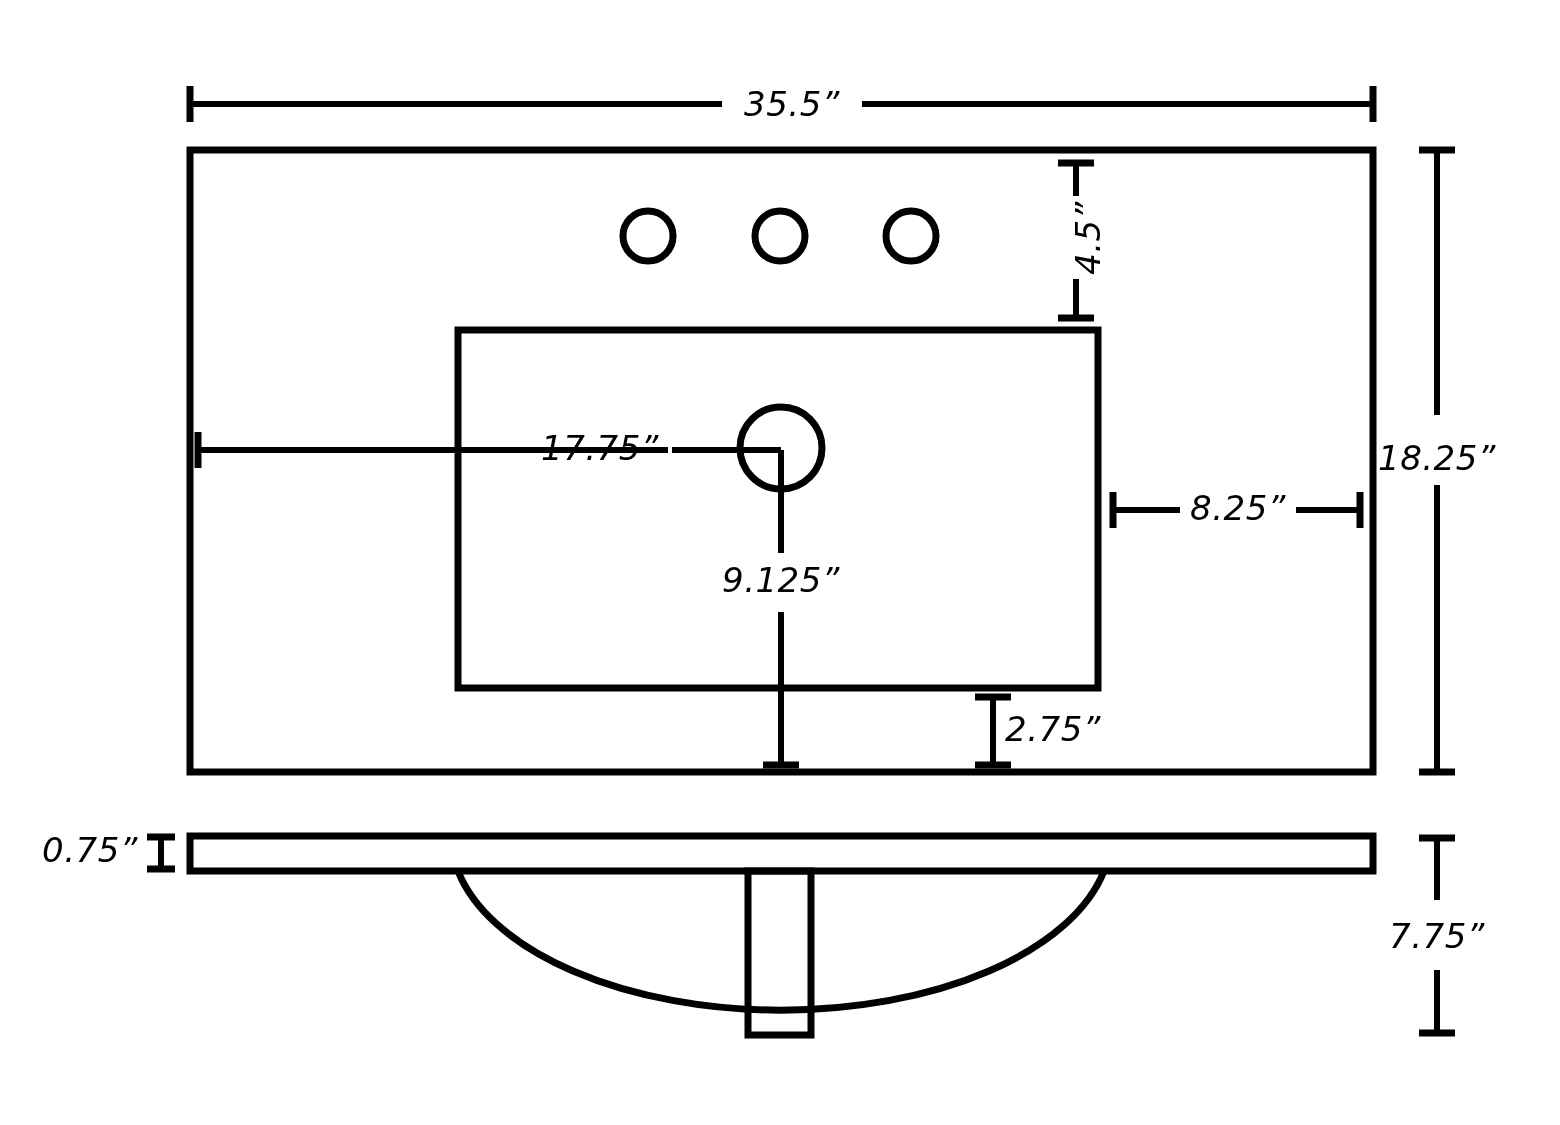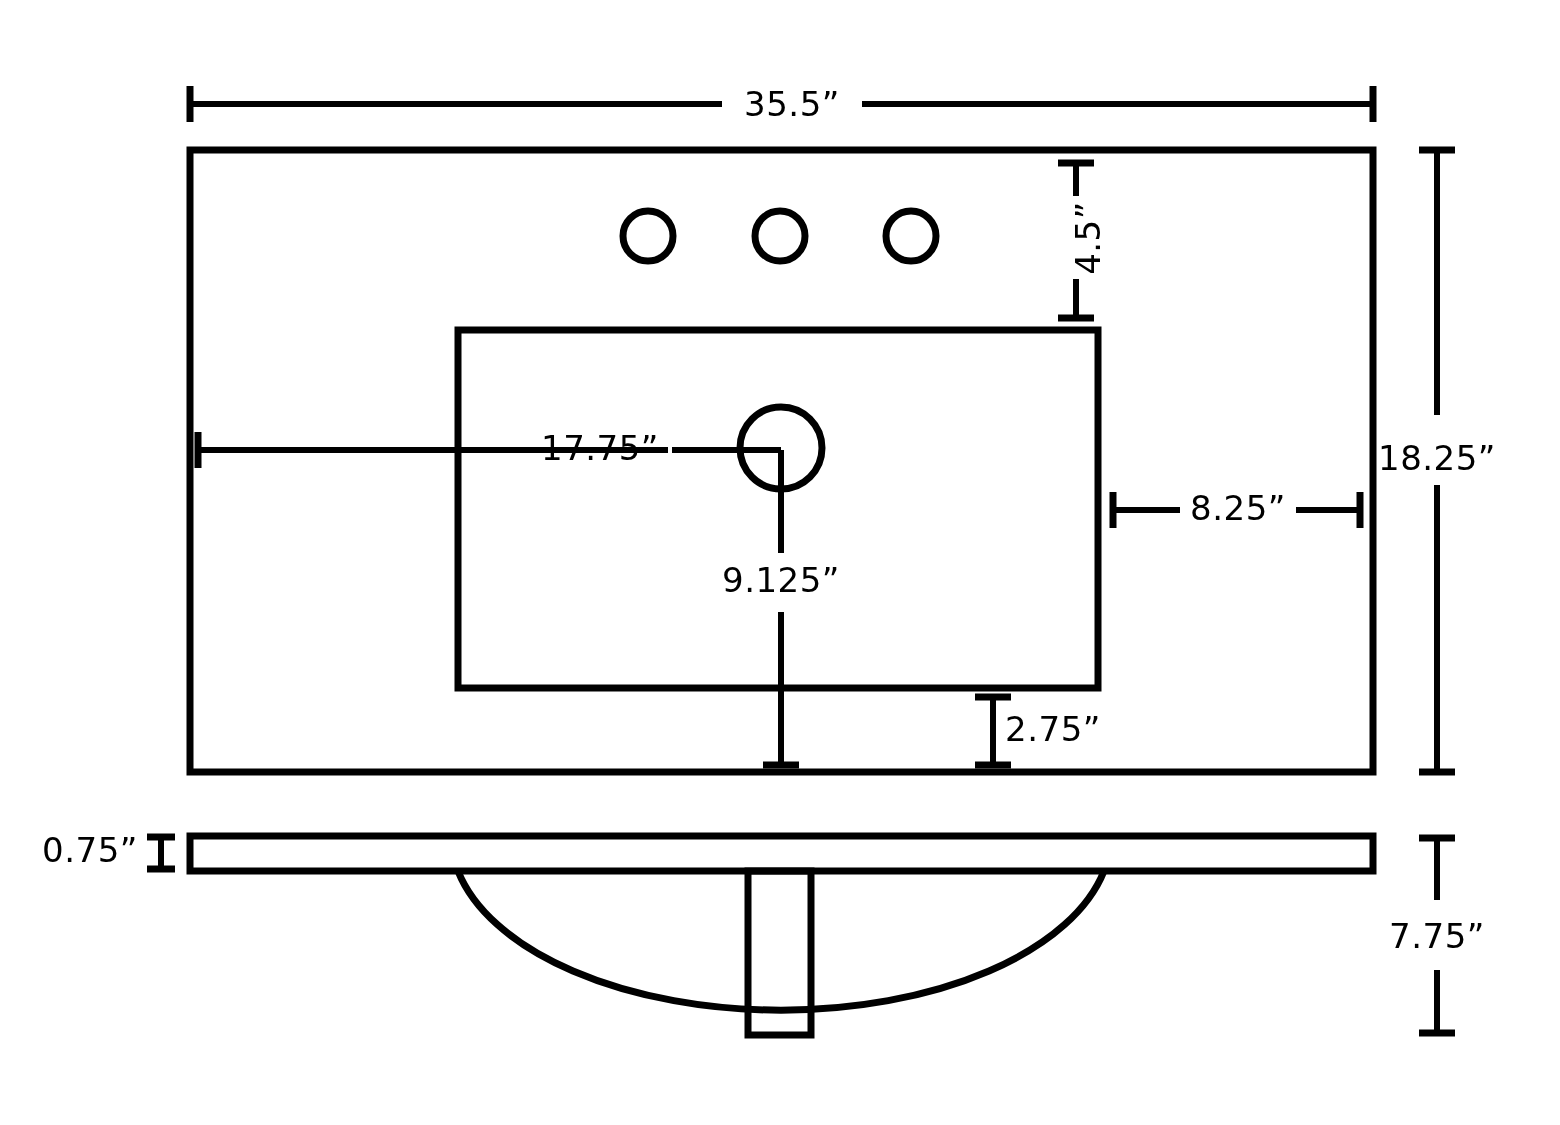--- a/index.html
+++ b/index.html
@@ -11,20 +11,21 @@
     width: 1560px;
     height: 1125px;
     font-family: "DejaVu Sans", sans-serif;
     overflow: hidden;
   }
   #drawing-root {
     position: relative;
     width: 1560px;
     height: 1125px;
     background: #ffffff;
+    font-style: italic;
   }
   svg#spec-drawing {
     display: block;
     width: 1560px;
     height: 1125px;
   }
   .stroke-main {
     fill: none;
     stroke: #000000;
     stroke-width: 7;

